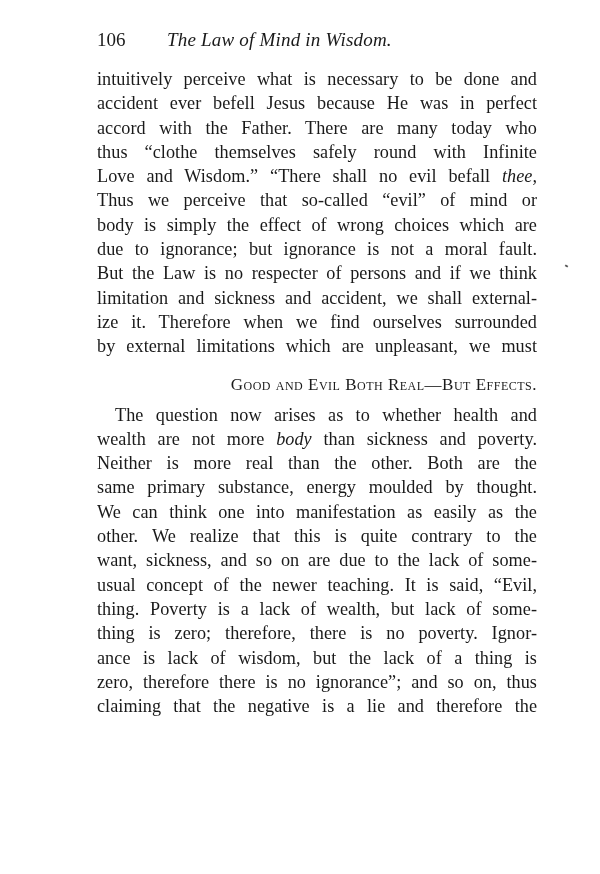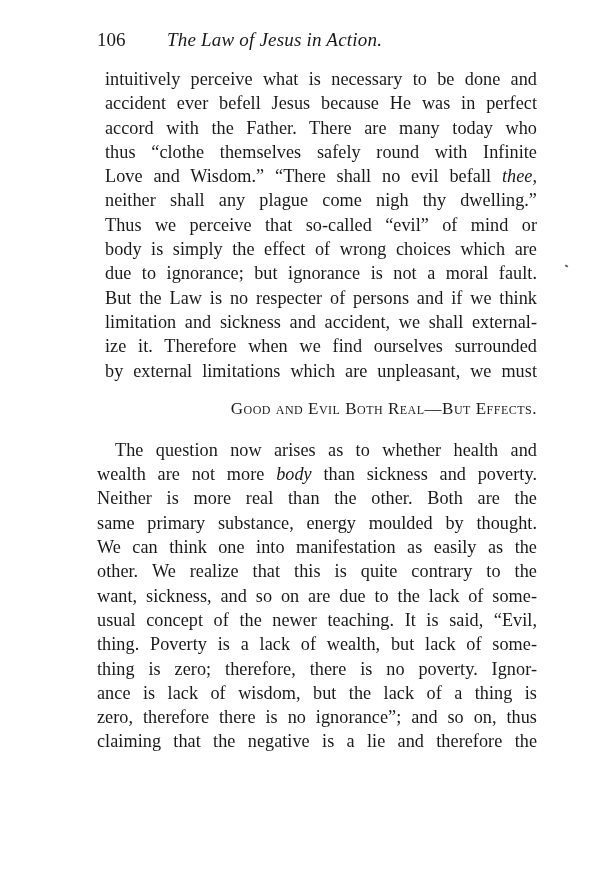--- a/index.html
+++ b/index.html
@@ -55,59 +55,58 @@
     text-align: justify;
     text-align-last: justify;
     white-space: nowrap;
   }
   .line.last {
     text-align-last: left;
   }
   .indent {
     padding-left: 18px;
   }
-  .p1 { margin-top: 14px; margin-left: 8px; }
+  .p1 { margin-top: 14px; }
   .section-heading {
     margin: 13px 0 0 0;
     font-size: 17px;
     line-height: 26px;
     font-variant: small-caps;
     text-align: right;
     letter-spacing: 0.5px;
     padding-left: 4px;
   }
-  .p2 { margin-top: 16px; }
+  .p2 { margin-top: 5px; }
   em { font-style: italic; }
   .stray-mark {
     position: absolute;
     left: 565px;
     top: 265px;
     width: 3px;
     height: 2px;
     background: #555;
     transform: rotate(30deg);
   }
 </style>
 </head>
 <body>
 
 <div class="page">
 
   <div class="running-head">
     <span class="page-number">106</span>
-    <span class="running-title">The Law of Jesus in Action.</span>
+    <span class="running-title">The Law of Mind in Wisdom.</span>
   </div>
 
   <div class="body-text para p1">
     <span class="line">intuitively perceive what is necessary to be done and</span>
     <span class="line">accident ever befell Jesus because He was in perfect</span>
     <span class="line">accord with the Father.  There are many today who</span>
     <span class="line">thus “clothe themselves safely round with Infinite</span>
     <span class="line"><span>Love and Wisdom.”  “There shall no evil befall </span><em>thee,</em></span>
-    <span class="line">neither shall any plague come nigh thy dwelling.”</span>
     <span class="line">Thus we perceive that so-called “evil” of mind or</span>
     <span class="line">body is simply the effect of wrong choices which are</span>
     <span class="line">due to ignorance; but ignorance is not a moral fault.</span>
     <span class="line">But the Law is no respecter of persons and if we think</span>
     <span class="line">limitation and sickness and accident, we shall external-</span>
     <span class="line">ize it.  Therefore when we find ourselves surrounded</span>
     <span class="line">by external limitations which are unpleasant, we must</span>
   </div>
 
   <div class="section-heading">Good and Evil Both Real—But Effects.</div>

